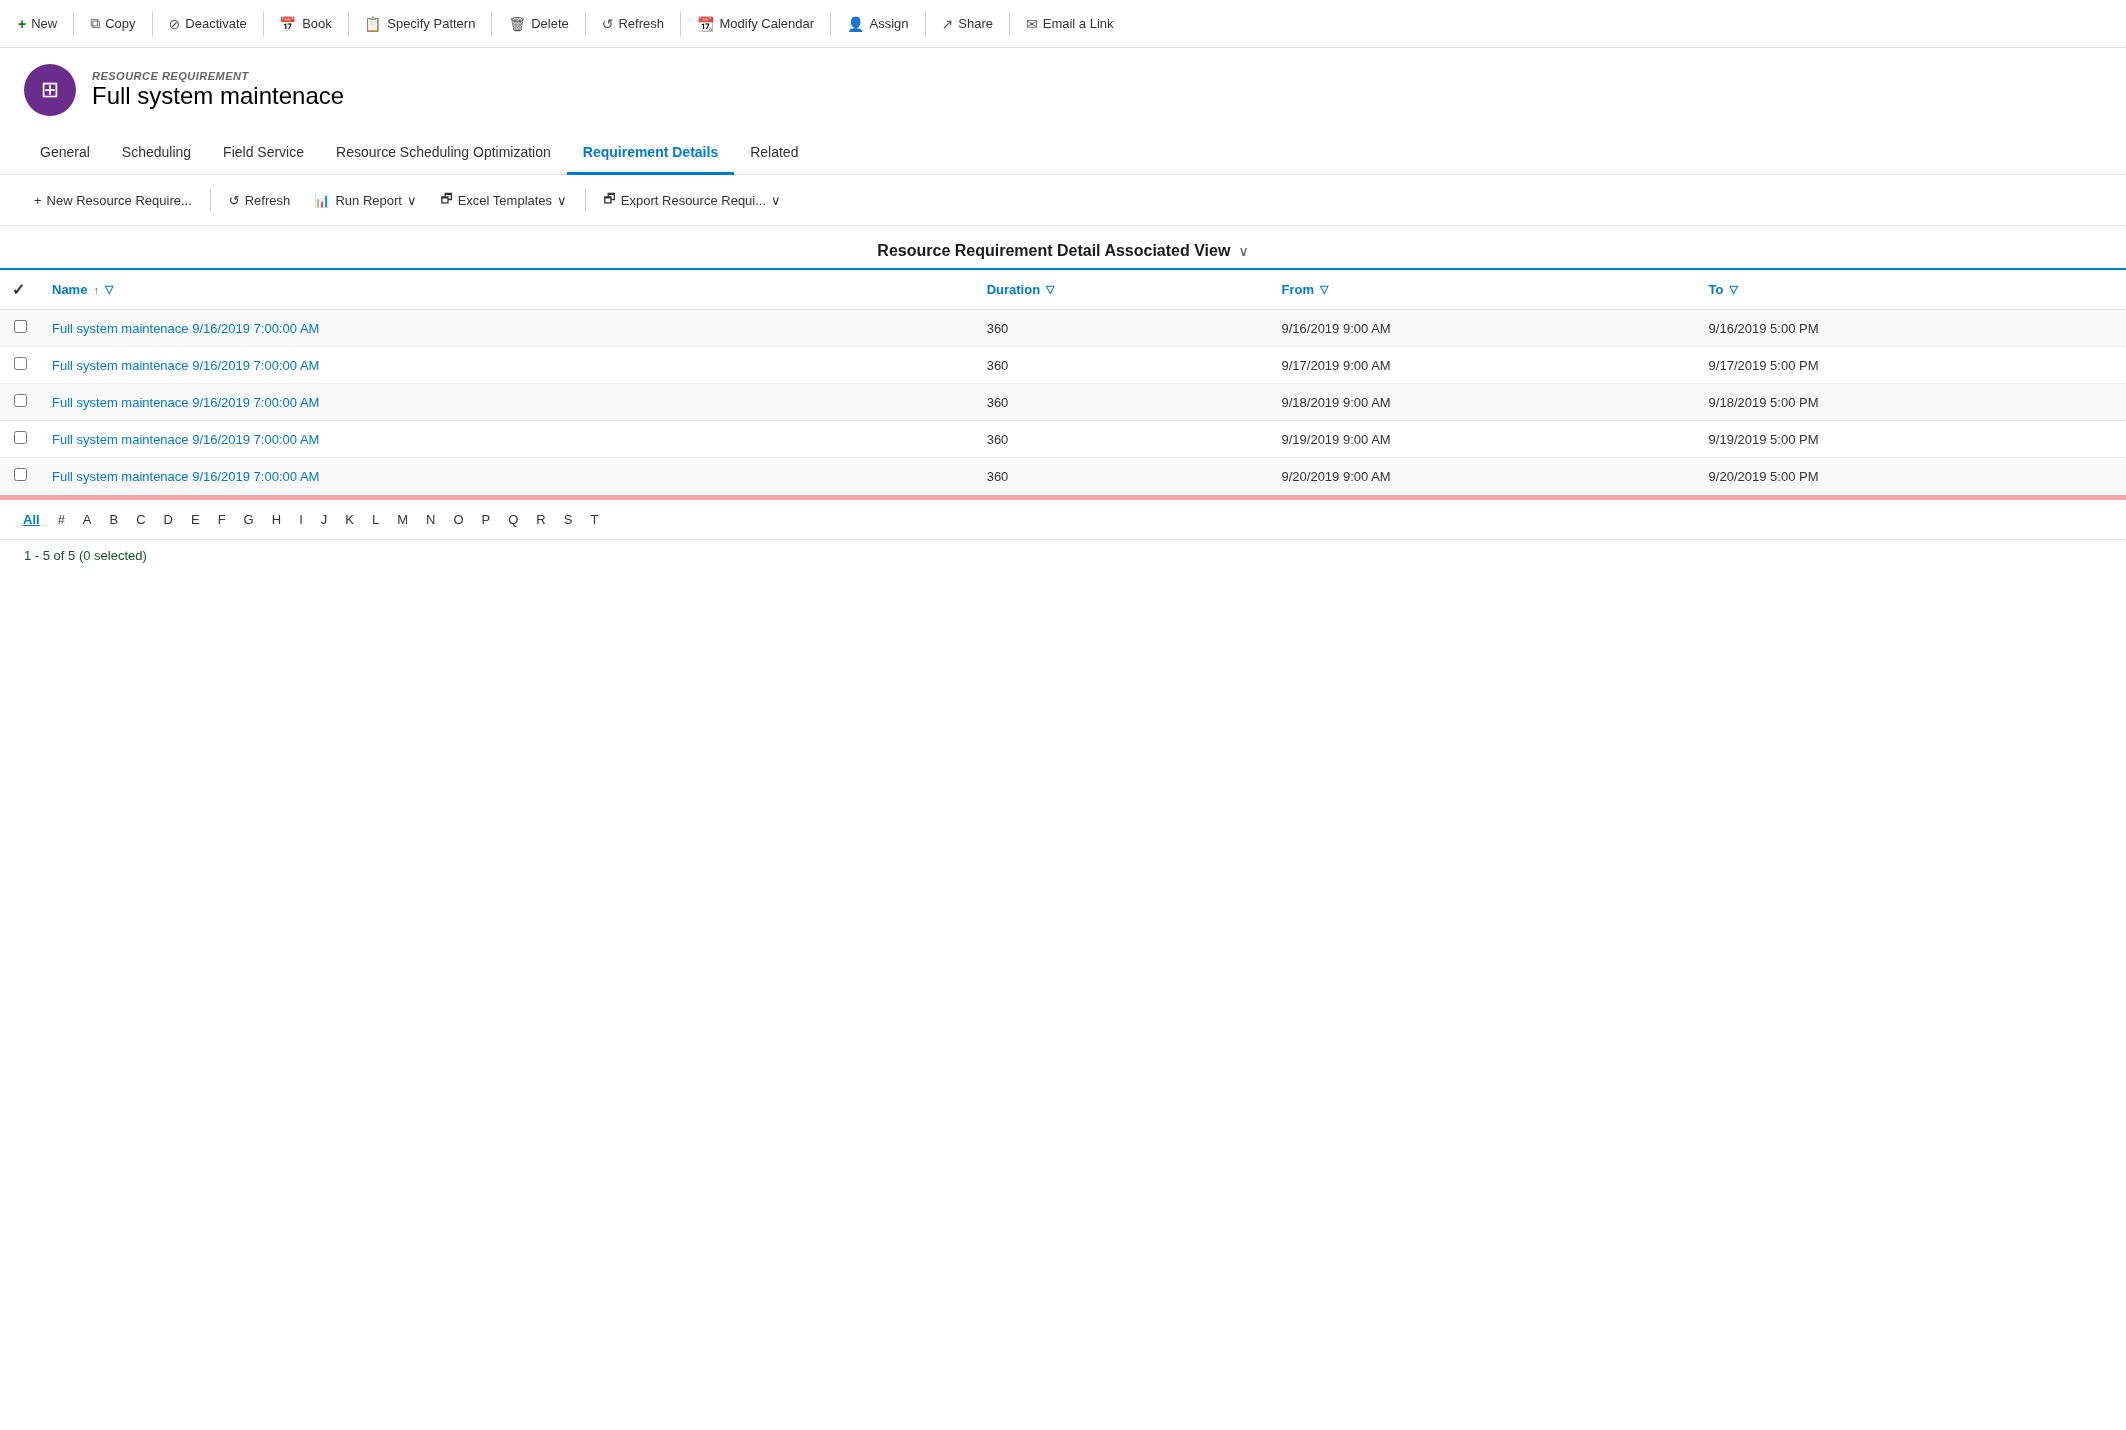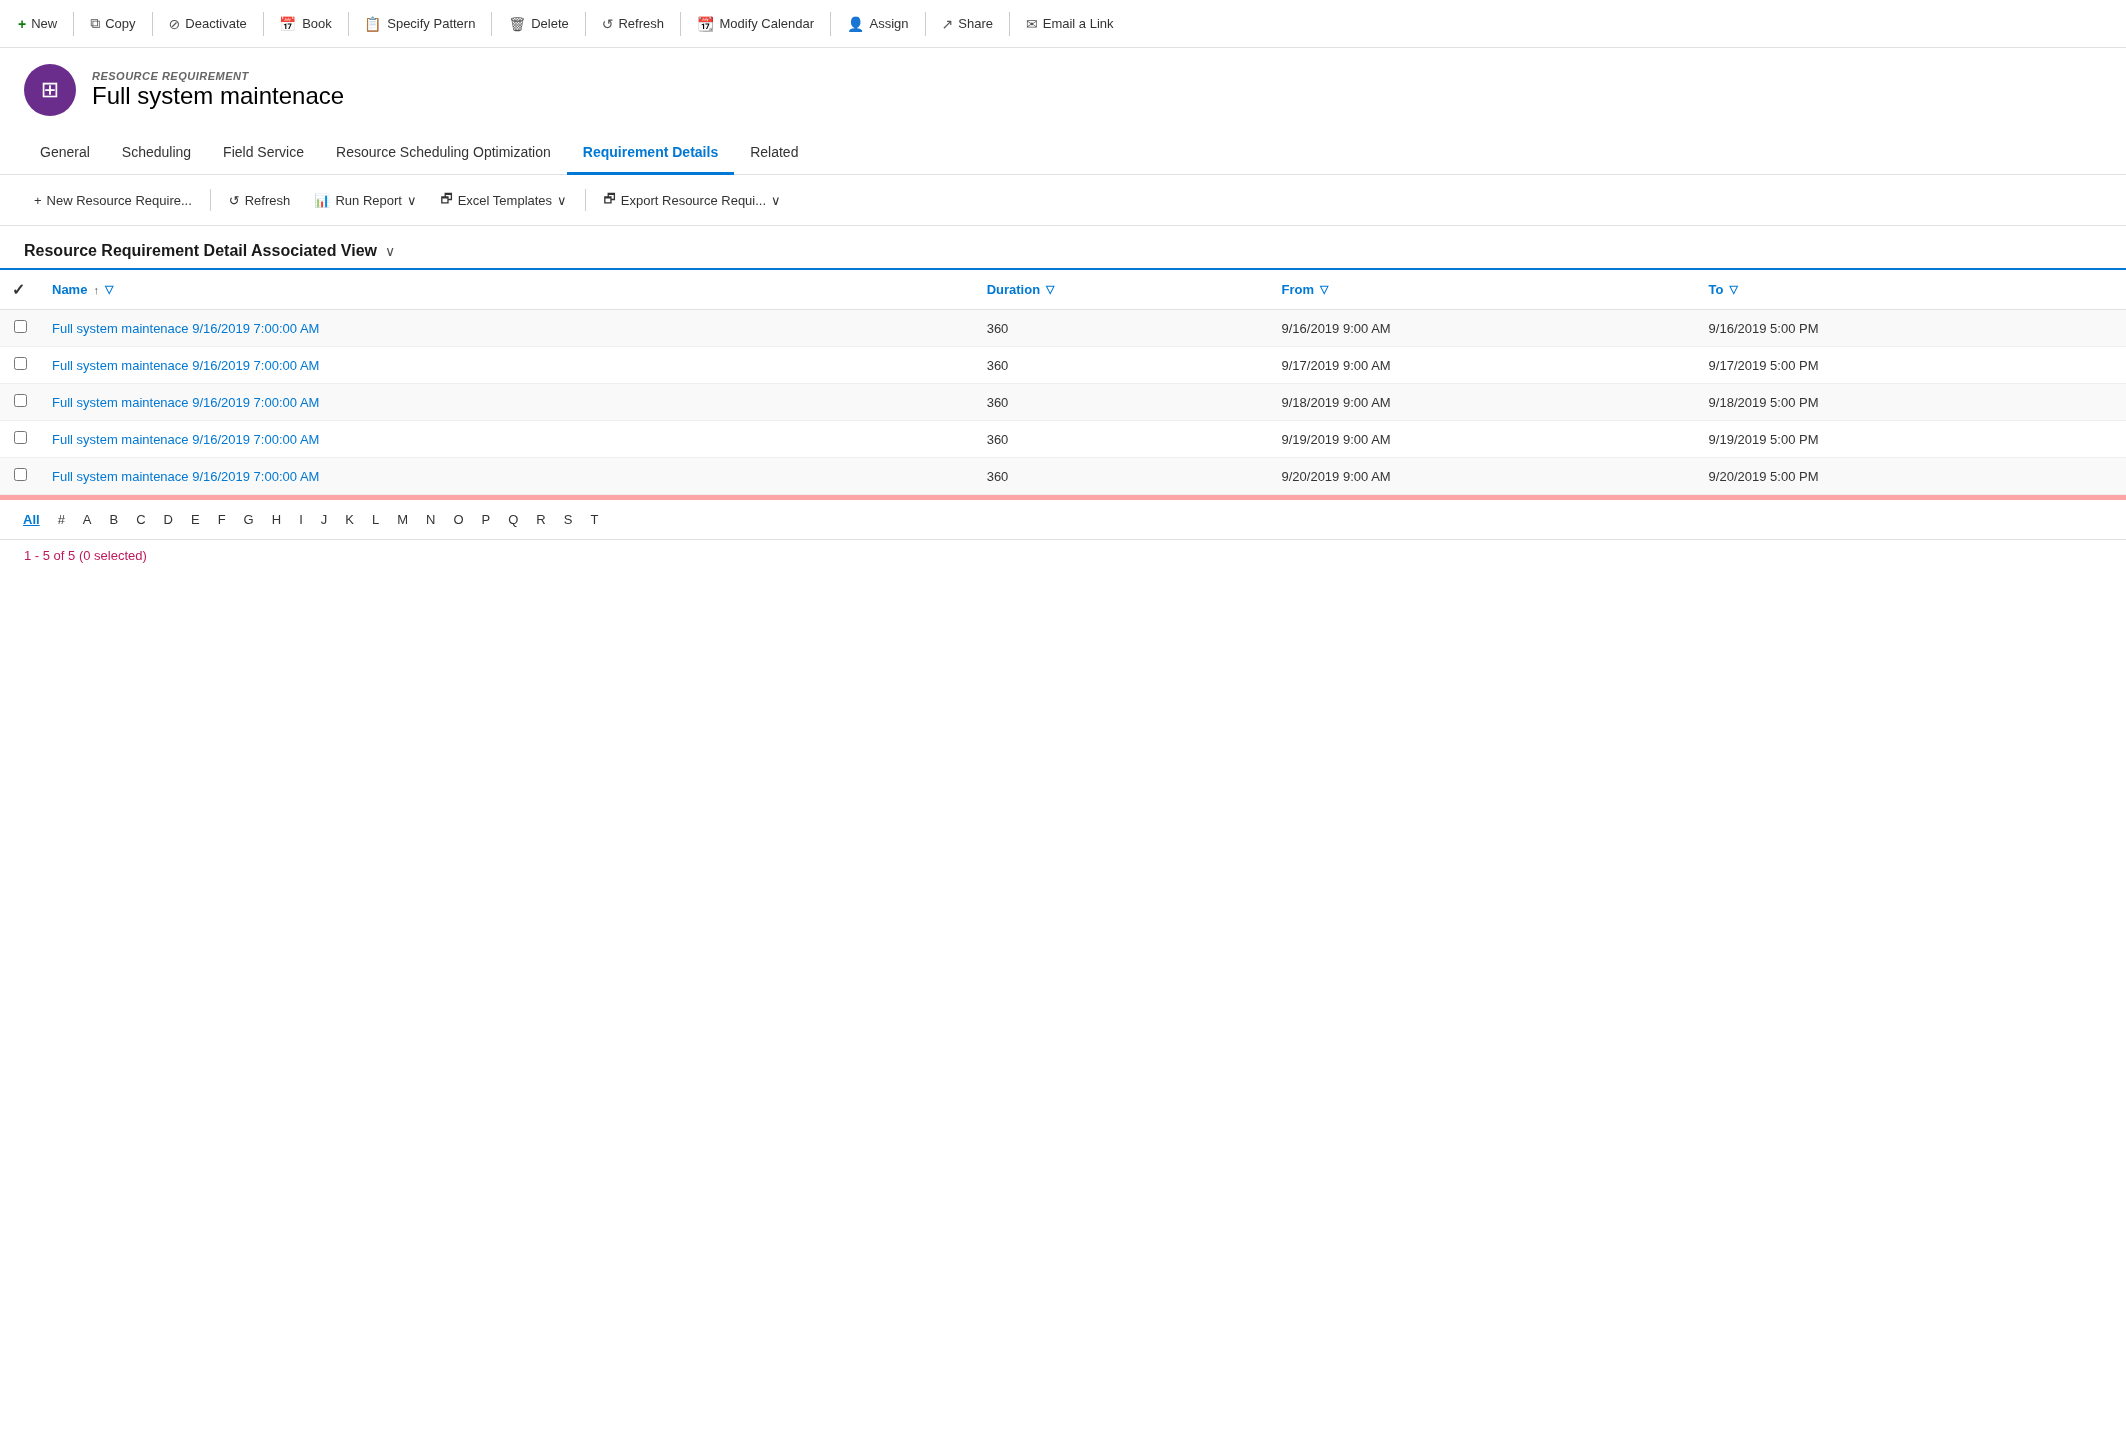--- a/index.html
+++ b/index.html
@@ -111,20 +111,21 @@
     }
     .sub-btn .icon { font-size: 13px; }
     .sub-divider { width: 1px; height: 22px; background: #ccc; margin: 0 4px; }
 
     
     .view-title-bar {
       display: flex;
       align-items: center;
       padding: 16px 24px 8px 24px;
       gap: 8px;
+      justify-content: center;
     }
     .view-title {
       font-size: 16px;
       font-weight: 600;
       color: #1a1a1a;
     }
     .view-title-chevron { font-size: 14px; color: #555; cursor: pointer; }
 
     
     .blue-divider {
@@ -194,21 +195,21 @@
     .page-letter.active {
       color: #0078d4;
       font-weight: 600;
       text-decoration: underline;
     }
 
     
     .status-bar {
       padding: 8px 24px;
       font-size: 13px;
-      color: #be185d;
+      color: #14532d;
       border-top: 1px solid #e0e0e0;
     }
 
     .table-container {
       overflow-x: auto;
     }
   </style>
 </head>
 <body>
 

